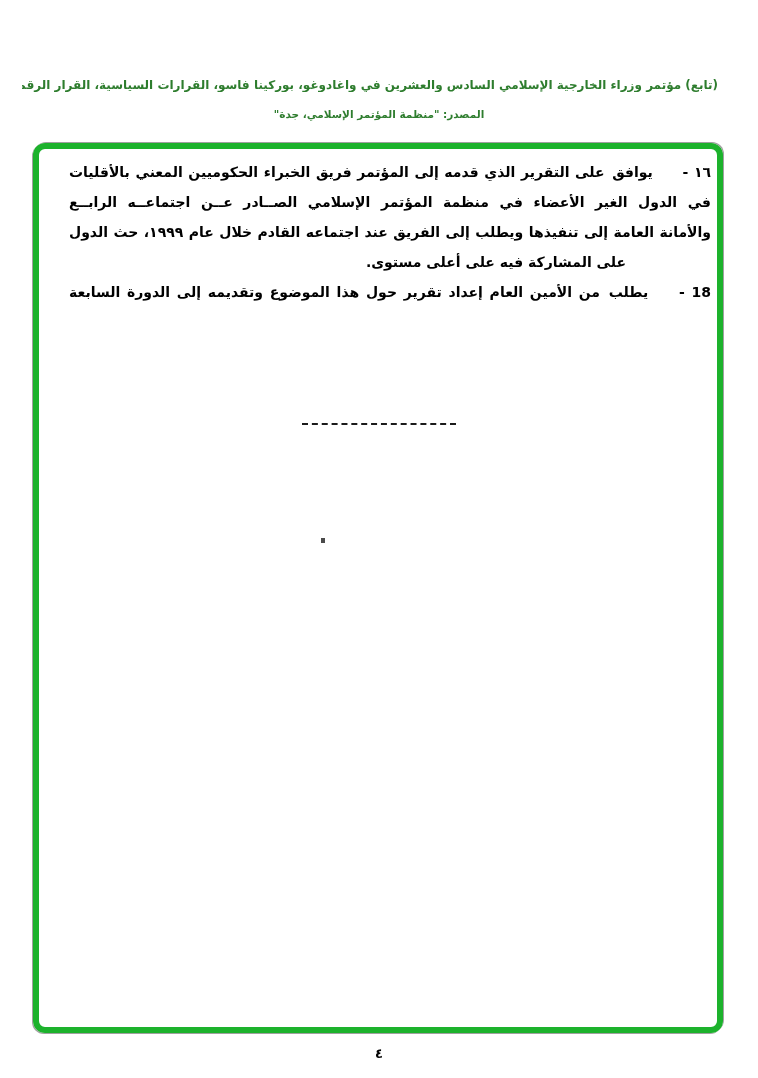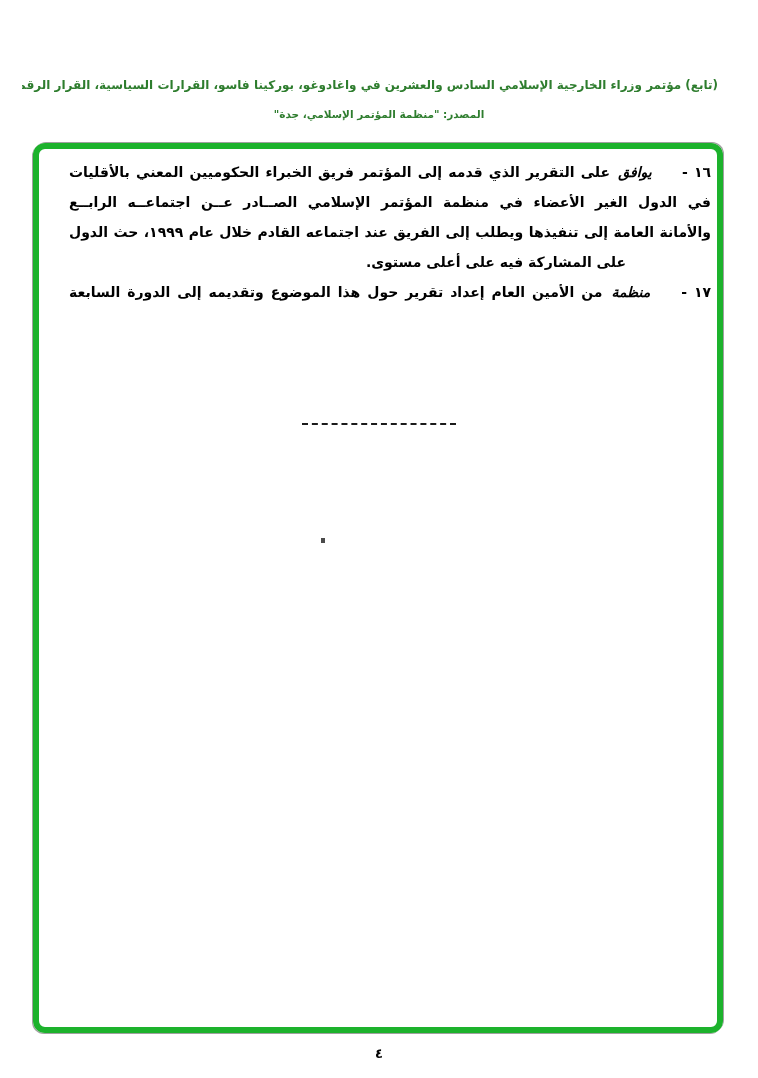--- a/index.html
+++ b/index.html
@@ -30,21 +30,21 @@
   .res-line {
     direction: rtl;
     font-size: 14px; font-weight: bold; color: #000;
     line-height: 30px; height: 30px; overflow: hidden;
     text-align: justify; text-align-last: justify;
   }
   .res-line.lastline { text-align: right; text-align-last: right; }
   .p16-last { padding-right: 85px; }
   .p17-last { padding-right: 195px; }
   .res-num { margin-left: 24px; }
-  .res-keyword { margin-left: 2px; font-style: italic; }
+  .res-keyword { margin-left: 2px; }
   .divider {
     position: absolute; left: 302px; top: 423px; width: 154px; height: 0;
     border-top: 2.5px dashed #1b1b1b;
   }
   .speck { position: absolute; left: 321px; top: 538px; width: 4px; height: 5px; background: #4a4a4a; }
   .footer-num {
     position: absolute; top: 1046px; left: 0; right: 0;
     text-align: center; font-size: 13px; font-weight: bold; color: #000;
   }
 </style>
@@ -66,22 +66,22 @@
           <span class="res-keyword">يوافق</span>
           <span>على التقرير الذي قدمه إلى المؤتمر فريق الخبراء الحكوميين المعني بالأقليات والجماعات المسلمة</span>
         </div>
         <div class="res-line">في الدول الغير الأعضاء في منظمة المؤتمر الإسلامي الصــادر عــن اجتماعــه الرابــع (الوثيقــة رقــم</div>
         <div class="res-line">والأمانة العامة إلى تنفيذها ويطلب إلى الفريق عند اجتماعه القادم خلال عام ١٩٩٩، حث الدول الأعضــاء</div>
         <div class="res-line lastline p16-last">على المشاركة فيه على أعلى مستوى.</div>
       </div>
 
       <div>
         <div class="res-line">
-          <span class="res-num">١٧ -</span>
-          <span class="res-keyword">منظمة</span>
+          <span class="res-num">18 -</span>
+          <span class="res-keyword">يطلب</span>
           <span>من الأمين العام إعداد تقرير حول هذا الموضوع وتقديمه إلى الدورة السابعة والعشــرين للمؤتمــر</span>
         </div>
       </div>
 
     </div>
   </div>
 
   <div class="divider"></div>
   <div class="speck"></div>
 

